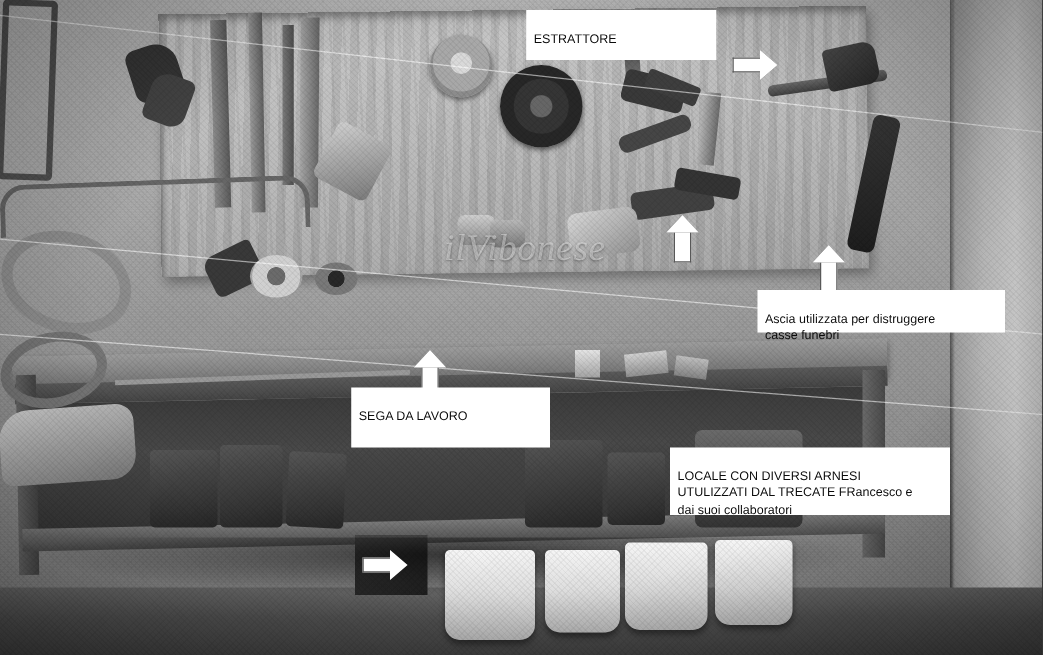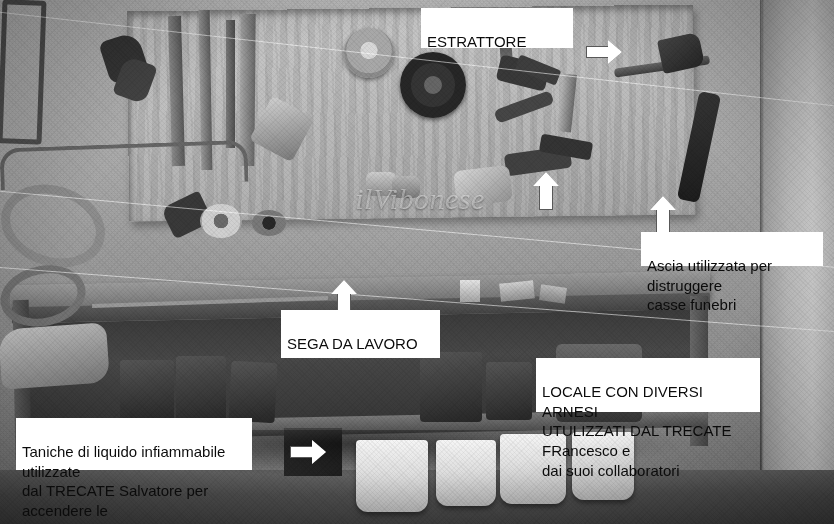--- a/index.html
+++ b/index.html
@@ -246,21 +246,21 @@
       repeating-linear-gradient(45deg, rgba(0,0,0,.25) 0 1px, rgba(255,255,255,0) 1px 3px),
       repeating-linear-gradient(-45deg, rgba(0,0,0,.2) 0 1px, rgba(255,255,255,0) 1px 4px);
   }
 
   
   .callout {
     position: absolute;
     background: #ffffff;
     color: #111;
     font-family: "Liberation Sans", sans-serif;
-    font-size: 15px;
+    font-size: 10px;
     line-height: 1.32;
     padding: 4px 6px 5px 6px;
     box-sizing: border-box;
     white-space: pre-line;
   }
   
   .blockarrow { position: absolute; }
   .blockarrow .stem {
     position: absolute;
     background: #ffffff;
@@ -379,42 +379,37 @@
 
   <div class="blockarrow ba-up" style="left:533px; top:172px; width:26px; height:40px;">
     <div class="stem"></div>
     <div class="head"></div>
   </div>
 
   <div class="blockarrow ba-up" style="left:650px; top:196px; width:26px; height:40px;">
     <div class="stem"></div>
     <div class="head"></div>
   </div>
-  <div class="callout" style="left:641px; top:232px; width:182px; height:34px;">
+  <div class="callout" style="left:606px; top:232px; width:198px; height:34px;">
     <span>Ascia utilizzata per distruggere
 casse funebri</span>
   </div>
 
   <div class="blockarrow ba-up" style="left:331px; top:280px; width:26px; height:38px;">
     <div class="stem"></div>
     <div class="head"></div>
   </div>
   <div class="callout" style="left:281px; top:310px; width:159px; height:48px;">
     <span>SEGA DA LAVORO</span>
   </div>
 
   <div class="callout" style="left:536px; top:358px; width:224px; height:54px;">
     <span>LOCALE CON DIVERSI ARNESI
 UTULIZZATI DAL TRECATE FRancesco e
 dai suoi collaboratori</span>
   </div>
 
-  <div class="callout" style="left:16px; top:418px; width:236px; height:52px;">
-    <span>Taniche di liquido infiammabile utilizzate
-dal TRECATE Salvatore per accendere le
-fiamme della pira incendiaria</span>
-  </div>
   <div class="blockarrow ba-right" style="left:290px; top:440px; width:38px; height:24px;">
     <div class="stem"></div>
     <div class="head"></div>
   </div>
 
 </div>
 
 </body></html>

